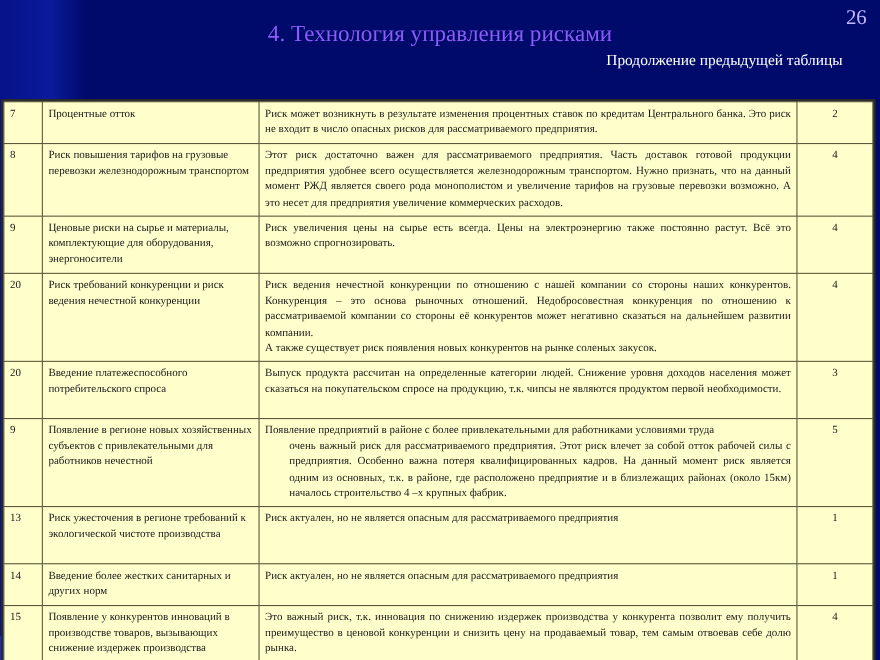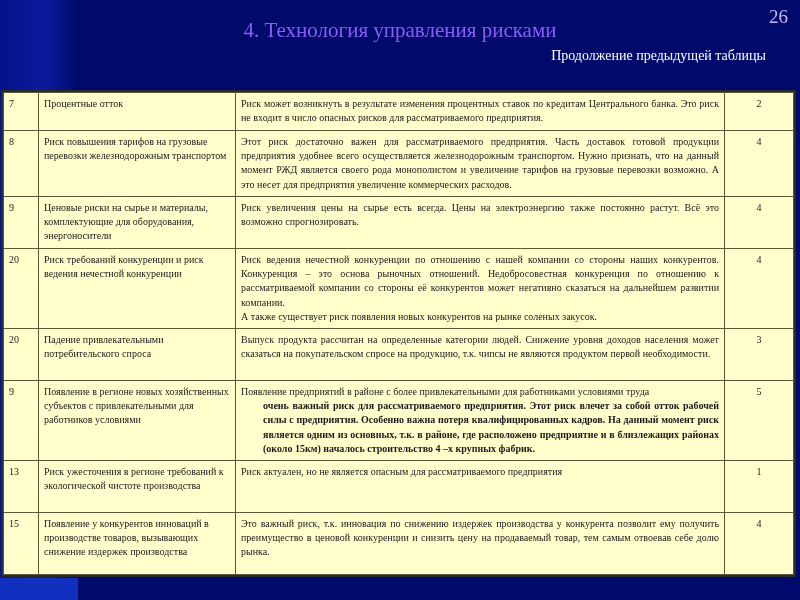--- a/index.html
+++ b/index.html
@@ -33,21 +33,21 @@
     }
     td {
       border: 1px solid #5a5a3a;
       vertical-align: top; padding: 4px 5px 3px 5px;
       font-size: 10px; line-height: 14.2px; color: #1a1a1a;
     }
     td.num { width: 24px; }
     td.name { width: 186px; }
     td.score { width: 58px; text-align: center; }
     td.desc { text-align: justify; }
-    .indent { display: block; padding-left: 22px; font-weight: bold; }
+    .indent { display: block; padding-left: 22px; }
     table { outline: 2px solid #2a2a2a; }
   </style>
 </head>
 <body>
 
 <div class="left-strip"></div>
 <div class="bottom-strip"></div>
 
 <div class="page-num">26</div>
 <div class="title">4. Технология управления рисками</div>
@@ -77,36 +77,42 @@
       <td class="num">20</td>
       <td class="name">Риск требований конкуренции и риск ведения нечестной конкуренции</td>
       <td class="desc">
         <span>Риск ведения нечестной конкуренции по отношению с нашей компании со стороны наших конкурентов. Конкуренция – это основа рыночных отношений. Недобросовестная конкуренция по отношению к рассматриваемой компании со стороны её конкурентов может негативно сказаться на дальнейшем развитии компании.</span><br>
         <span>А также существует риск появления новых конкурентов на рынке соленых закусок.</span>
       </td>
       <td class="score">4</td>
     </tr>
     <tr style="height:52px">
       <td class="num">20</td>
-      <td class="name">Падение привлекательными потребительского спроса</td>
+      <td class="name">Введение платежеспособного потребительского спроса</td>
       <td class="desc">Выпуск продукта рассчитан на определенные категории людей. Снижение уровня доходов населения может сказаться на покупательском спросе на продукцию, т.к. чипсы не являются продуктом первой необходимости.</td>
       <td class="score">3</td>
     </tr>
     <tr style="height:80px">
       <td class="num">9</td>
-      <td class="name">Появление в регионе новых хозяйственных субъектов с привлекательными для работников условиями</td>
+      <td class="name">Появление в регионе новых хозяйственных субъектов с привлекательными для работников нечестной</td>
       <td class="desc">
         <span>Появление предприятий в районе с более привлекательными для работниками условиями труда</span>
         <span class="indent">очень важный риск для рассматриваемого предприятия. Этот риск влечет за собой отток рабочей силы с предприятия. Особенно важна потеря квалифицированных кадров. На данный момент риск является одним из основных, т.к. в районе, где расположено предприятие и в близлежащих районах (около 15км) началось строительство 4 –х крупных фабрик.</span>
       </td>
       <td class="score">5</td>
     </tr>
     <tr style="height:52px">
       <td class="num">13</td>
       <td class="name">Риск ужесточения в регионе требований к экологической чистоте производства</td>
+      <td class="desc">Риск актуален, но не является опасным для рассматриваемого предприятия</td>
+      <td class="score">1</td>
+    </tr>
+    <tr style="height:38px">
+      <td class="num">14</td>
+      <td class="name">Введение более жестких санитарных и других норм</td>
       <td class="desc">Риск актуален, но не является опасным для рассматриваемого предприятия</td>
       <td class="score">1</td>
     </tr>
     <tr style="height:62px">
       <td class="num">15</td>
       <td class="name">Появление у конкурентов инноваций в производстве товаров, вызывающих снижение издержек производства</td>
       <td class="desc">Это важный риск, т.к. инновация по снижению издержек производства у конкурента позволит ему получить преимущество в ценовой конкуренции и снизить цену на продаваемый товар, тем самым отвоевав себе долю рынка.</td>
       <td class="score">4</td>
     </tr>
   </tbody>

